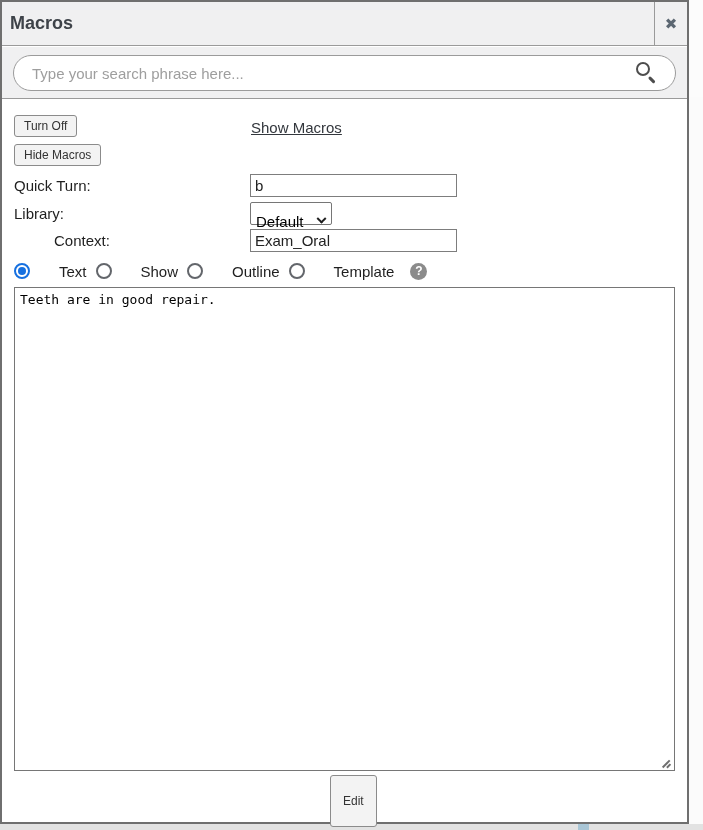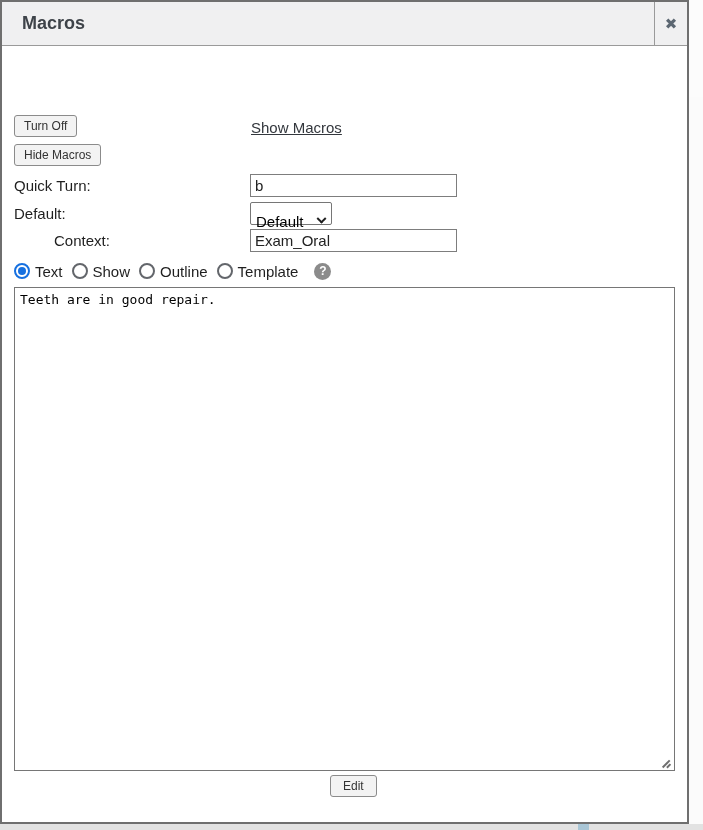--- a/index.html
+++ b/index.html
@@ -32,21 +32,21 @@
     border: 2px solid #6f6f6f;
   }
 
   
   .panel-header {
     position: absolute; left: 0; top: 0; right: 0; height: 44px;
     background: #f0f0f1;
     border-bottom: 1px solid #9a9a9a;
   }
   .panel-title {
-    position: absolute; left: 20px; top: 11px;
+    position: absolute; left: 8px; top: 11px;
     font-size: 18px; font-weight: bold; color: #3e4349;
   }
   .close-btn {
     position: absolute; right: 0; top: 0; width: 33px; height: 44px;
     border-left: 1px solid #9a9a9a;
     display: flex; align-items: center; justify-content: center;
     cursor: pointer;
   }
   .close-glyph {
     font-size: 15px; font-weight: bold; color: #5c6772;
@@ -141,21 +141,21 @@
     border-right: 2px solid #1f1f1f; border-bottom: 2px solid #1f1f1f;
     transform: rotate(45deg) translate(-2px, -2px);
     margin-left: 4px;
   }
 
   
   .radio-row {
     position: absolute; left: 12px; top: 258px; height: 22px;
     display: flex; align-items: center;
   }
-  .radio-option { display: flex; align-items: center; margin-right: 9px; cursor: pointer; }
+  .radio-option { display: flex; align-items: center; margin-right: 9px; cursor: pointer; gap: 24px; }
   .radio-circle {
     width: 16px; height: 16px; border-radius: 50%;
     border: 2px solid #63666b; background: #fff;
     margin-right: 5px; position: relative; flex: 0 0 auto;
   }
   .radio-circle.checked { border-color: #1670e0; }
   .radio-circle.checked::after {
     content: ""; position: absolute; left: 2px; top: 2px;
     width: 8px; height: 8px; border-radius: 50%; background: #1670e0;
   }
@@ -183,47 +183,56 @@
     position: absolute; left: 659px; top: 755px; width: 11px; height: 11px;
     pointer-events: none;
   }
   .resize-handle span {
     position: absolute; background: #6f6f6f; height: 1.5px;
     transform: rotate(-45deg);
   }
   .resize-handle span:nth-child(1) { width: 10px; left: 0px; top: 6px; }
   .resize-handle span:nth-child(2) { width: 5px;  left: 5px; top: 8px; }
 
-  .edit-btn { position: absolute; left: 328px; top: 773px; padding: 3px 12px; }
+  .edit-btn { position: absolute; left: 328px; top: 773px; padding: 18px 12px; }
 </style>
 </head>
 <body>
 
 <div class="right-strip"></div>
 <div class="bottom-strip"></div>
 <div class="bottom-strip-accent"></div>
 
 <div class="panel">
 
   <div class="panel-header">
     <div class="panel-title">Macros</div>
     <div class="close-btn">
       <span class="close-glyph">✖</span>
     </div>
   </div>
 
+  <div class="search-section">
+    <div class="search-pill">
+      <input class="search-input" type="text" placeholder="Type your search phrase here..." style="">
+      <span class="search-icon">
+        <span class="lens"></span>
+          <span class="handle"></span>
+      </span>
+    </div>
+  </div>
 
   <button class="btn turn-off-btn">Turn Off</button>
   <a class="show-macros-link">Show Macros</a>
   <button class="btn hide-macros-btn">Hide Macros</button>
 
   <div class="field-label lbl-quicktext">Quick Turn:</div>
   <input class="text-field fld-quicktext" type="text" value="b" style="">
 
-  <div class="field-label lbl-library">Default:</div>
+  <div class="field-label lbl-library">Library:</div>
   <div class="select-box">
     <span class="select-value">Default</span>
     <span class="chevron-down"></span>
   </div>
 
   <div class="field-label lbl-context">Context:</div>
   <input class="text-field fld-context" type="text" value="Exam_Oral" style="">
 
   <div class="radio-row">
     <span class="radio-option">

